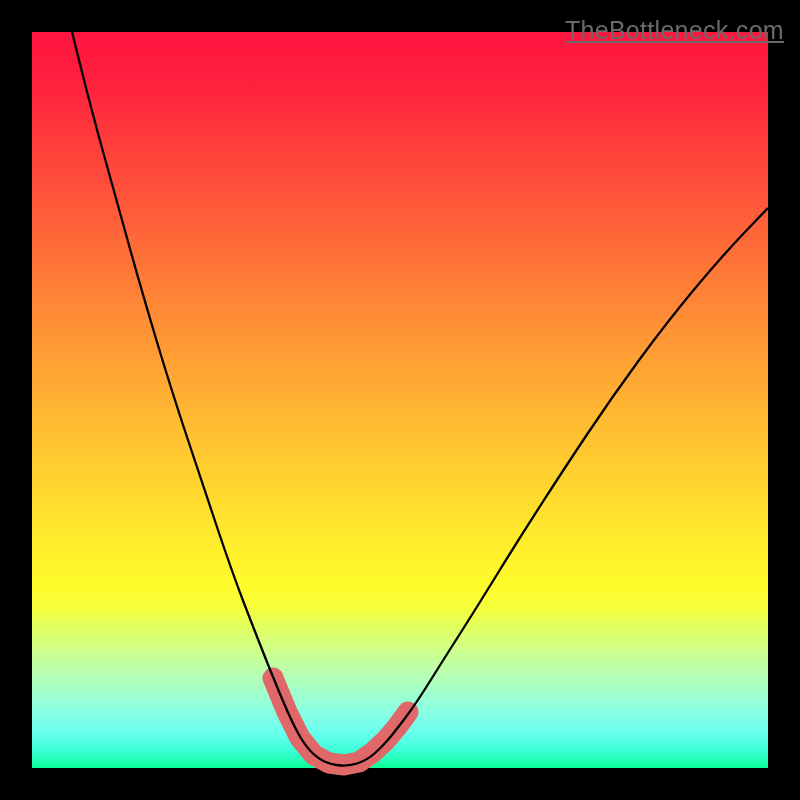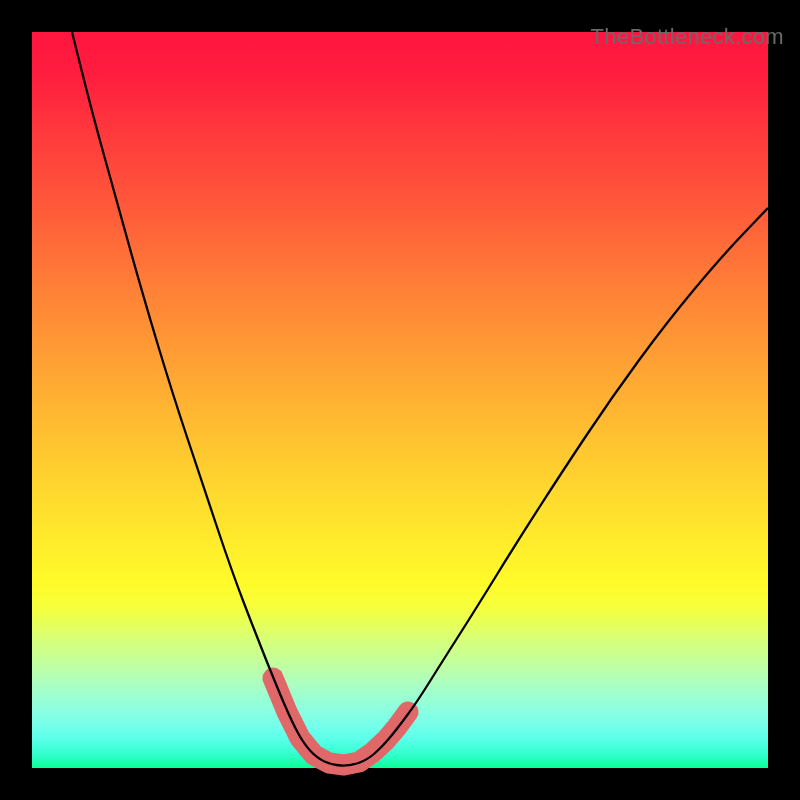--- a/index.html
+++ b/index.html
@@ -38,26 +38,27 @@
       #87ffe3 92.5%,
       #72ffec 94.5%,
       #5cffe9 96%,
       #3fffd8 97.5%,
       #26ffbe 98.7%,
       #0bff96 100%
     );
   }
   .watermark {
     position: absolute;
-    top: 24px;
+    top: 16px;
     right: 16px;
     color: #6a6a6a;
-    font-size: 22px;
+    font-size: 25px;
     font-weight: 500;
     letter-spacing: 0.3px;
+    text-decoration: underline;
   }
   svg.overlay {
     position: absolute;
     left: 32px;
     top: 32px;
     width: 736px;
     height: 736px;
     overflow: visible;
   }
   .curve {

